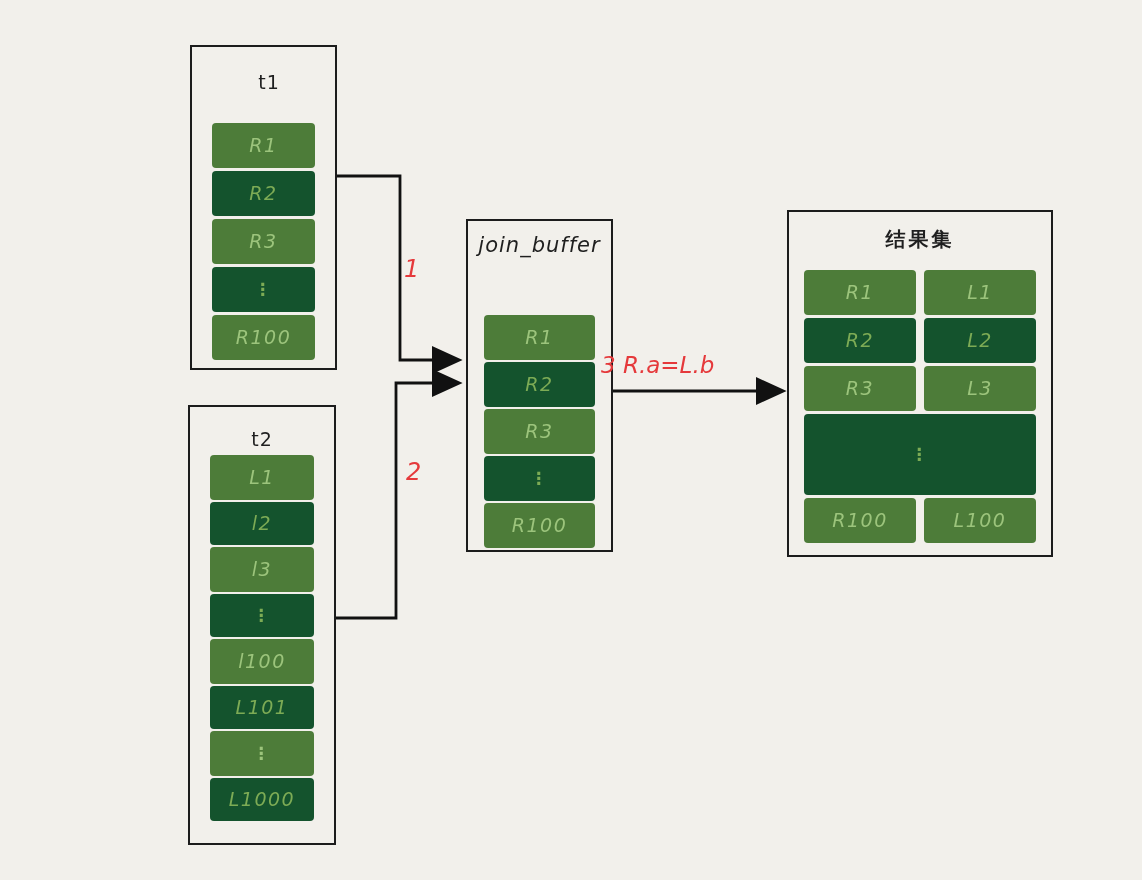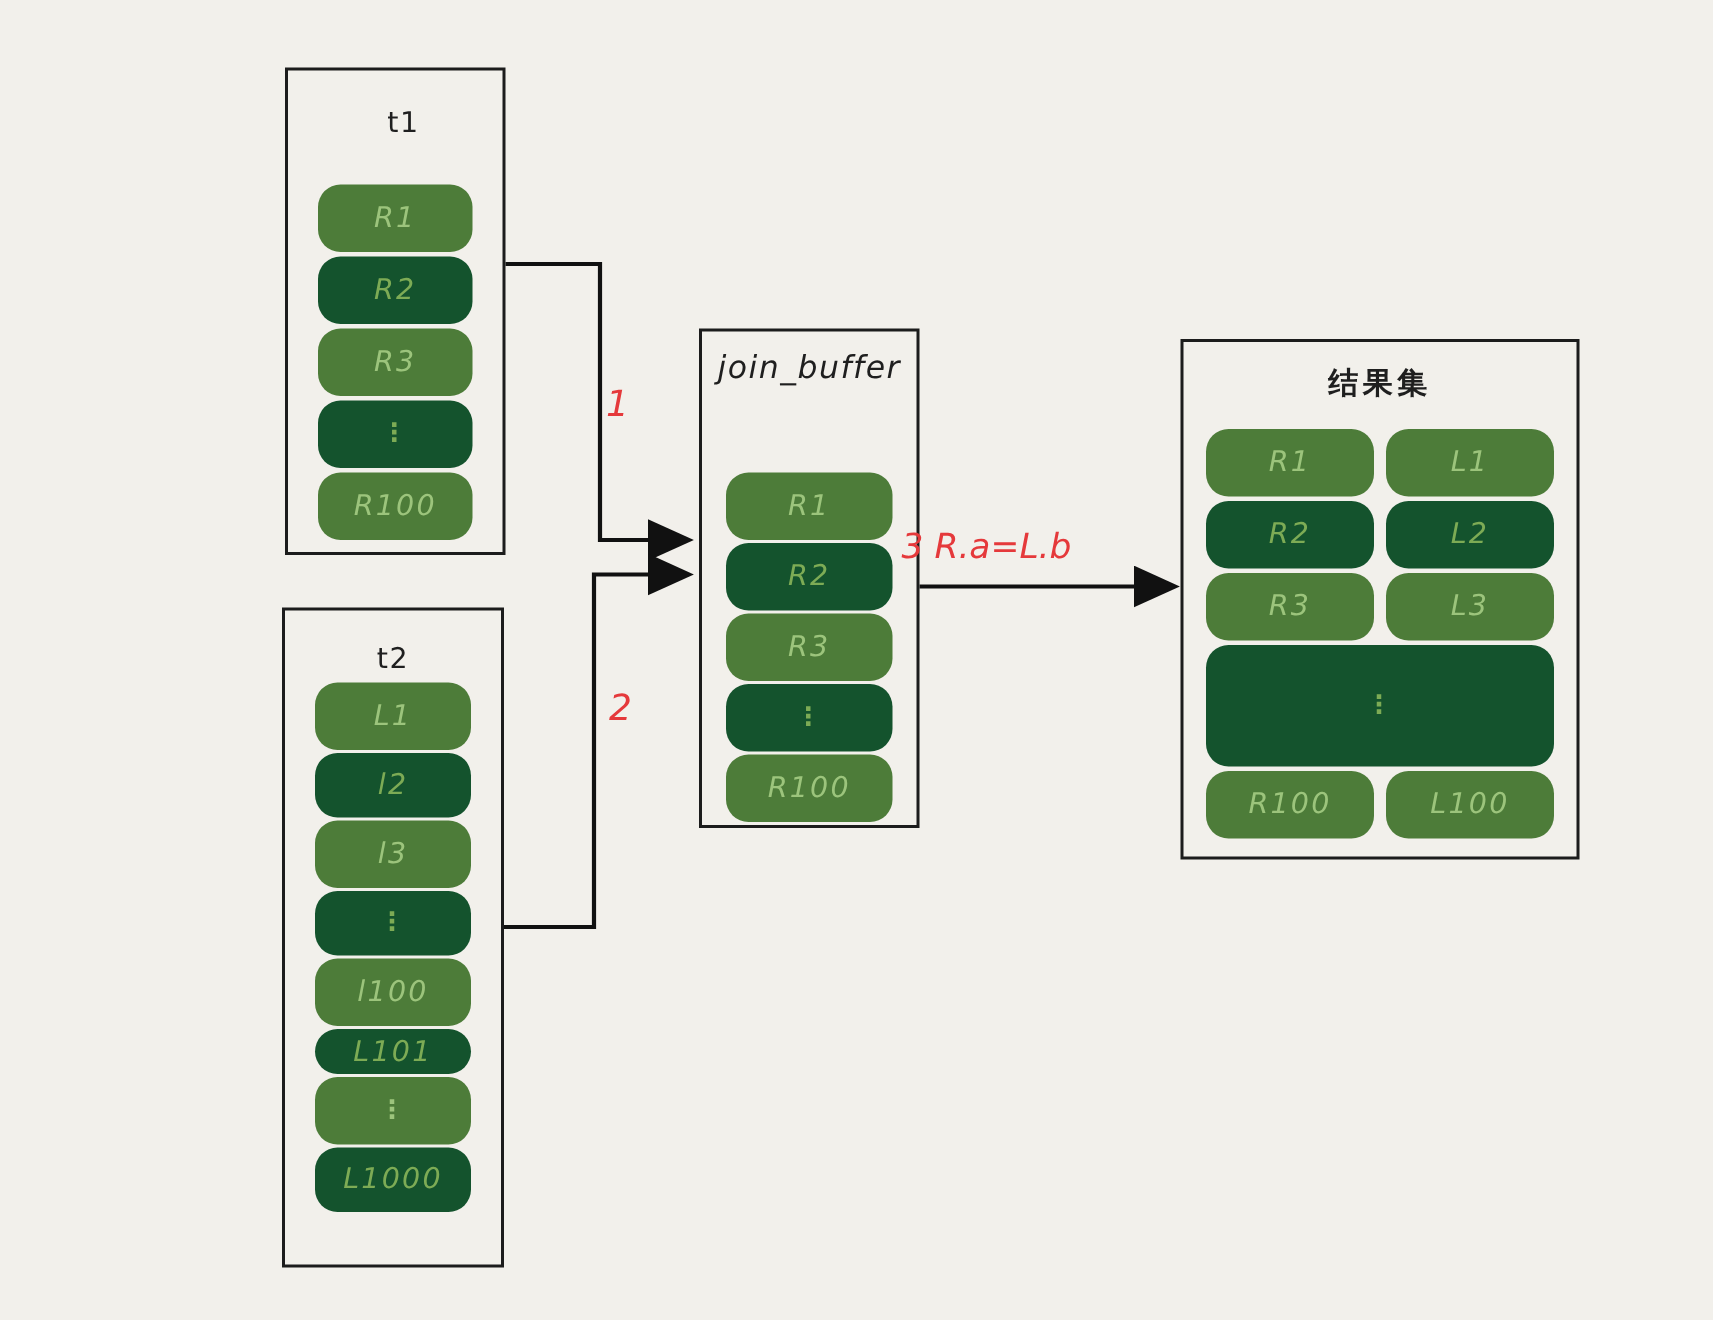--- a/index.html
+++ b/index.html
@@ -27,21 +27,21 @@
   }
   .rows {
     position: absolute;
     left: 0; right: 0;
     display: flex;
     flex-direction: column;
     gap: 3px;
     padding: 0 20px;
   }
   .cell {
-    border-radius: 15px;
+    border-radius: 4px;
     height: 45px;
     display: flex;
     align-items: center;
     justify-content: center;
     font-size: 19px;
     font-style: italic;
     letter-spacing: 1.5px;
     line-height: 1;
   }
   .cell.dark  { background: #4d7c39; color: #9cc47c; }
@@ -113,21 +113,21 @@
         </div>
       <div class="cell dark" style="height:45px;">
           <span>l3</span>
         </div>
       <div class="cell light dots" style="height:43px;">
           <span>⋮</span>
         </div>
       <div class="cell dark" style="height:45px;">
           <span>l100</span>
         </div>
-      <div class="cell light" style="height:30px;">
+      <div class="cell light" style="height:43px;">
           <span>L101</span>
         </div>
       <div class="cell dark dots" style="height:45px;">
           <span>⋮</span>
         </div>
       <div class="cell light" style="height:43px;">
           <span>L1000</span>
         </div>
     </div>
   </div>
@@ -146,21 +146,21 @@
         </div>
       <div class="cell light dots">
           <span>⋮</span>
         </div>
       <div class="cell dark">
           <span>R100</span>
         </div>
     </div>
   </div>
 
-  <div class="box" style="left:787px; top:226px; width:266px; height:347px;">
+  <div class="box" style="left:787px; top:210px; width:266px; height:347px;">
     <div class="box-title" style="margin-top:14px; font-weight:bold; font-style:normal; font-size:20px; letter-spacing:3px;">结果集</div>
     <div class="rows" style="top:58px; padding:0 15px;">
       <div class="pair-row">
         <div class="cell dark">
             <span>R1</span>
           </div>
         <div class="cell dark">
             <span>L1</span>
           </div>
       </div>

